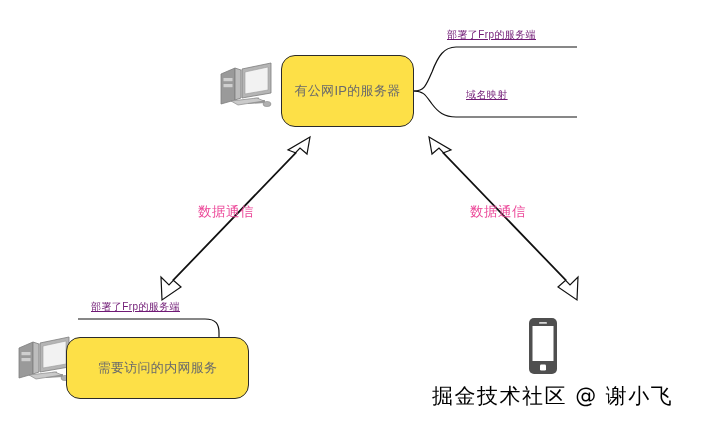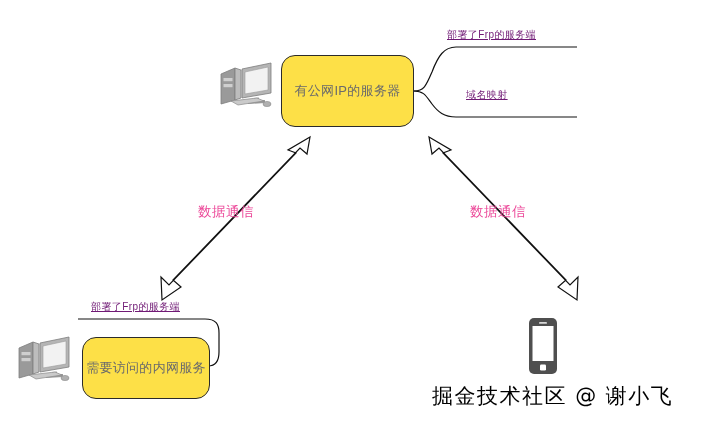--- a/index.html
+++ b/index.html
@@ -41,23 +41,22 @@
   }
   #server-node {
     left: 281px;
     top: 55px;
     width: 133px;
     height: 72px;
   }
   #intranet-node {
     left: 66px;
     top: 337px;
-    width: 128px;
+    width: 183px;
     height: 62px;
-    margin-left: 16px;
   }
   #mobile-client-node {
     left: 572px;
     top: 318px;
     width: 122px;
     height: 63px;
   }
   .edge-label {
     position: absolute;
     color: #701a75;

